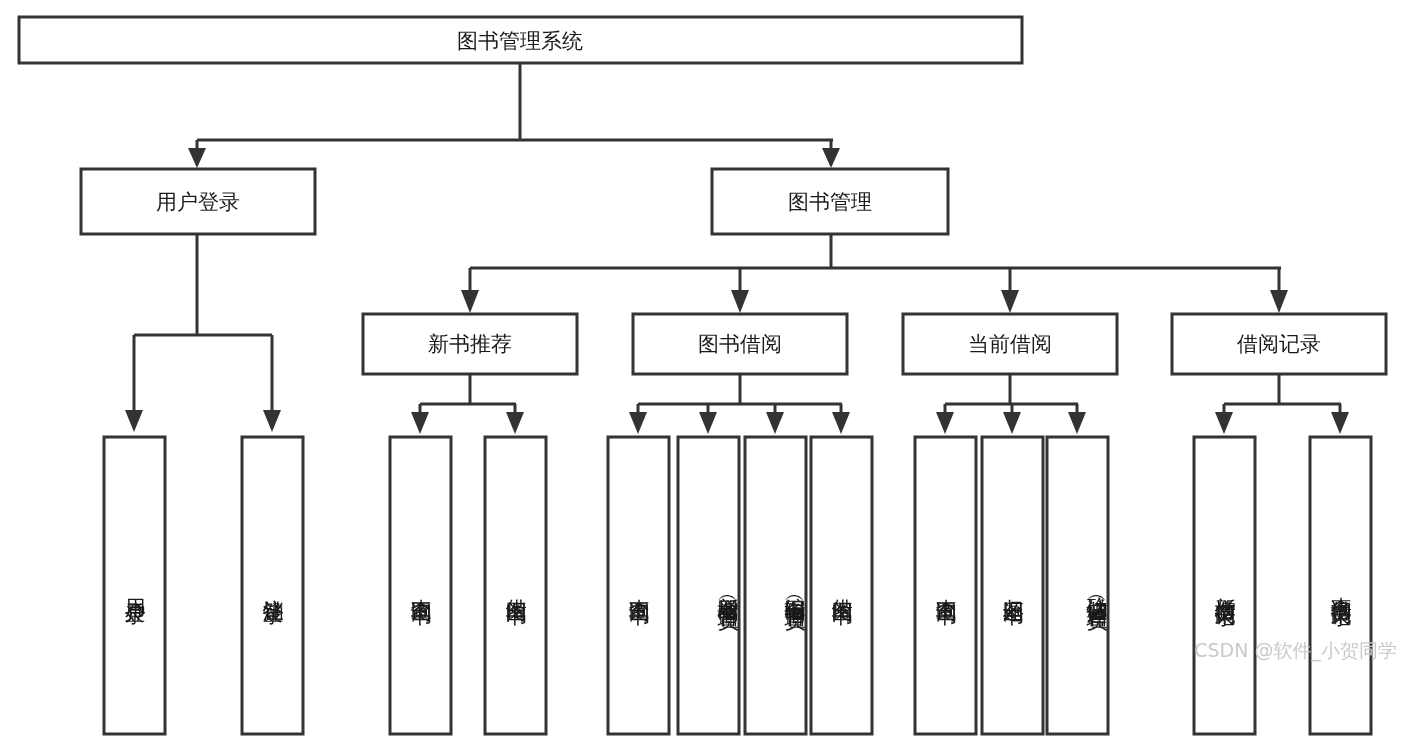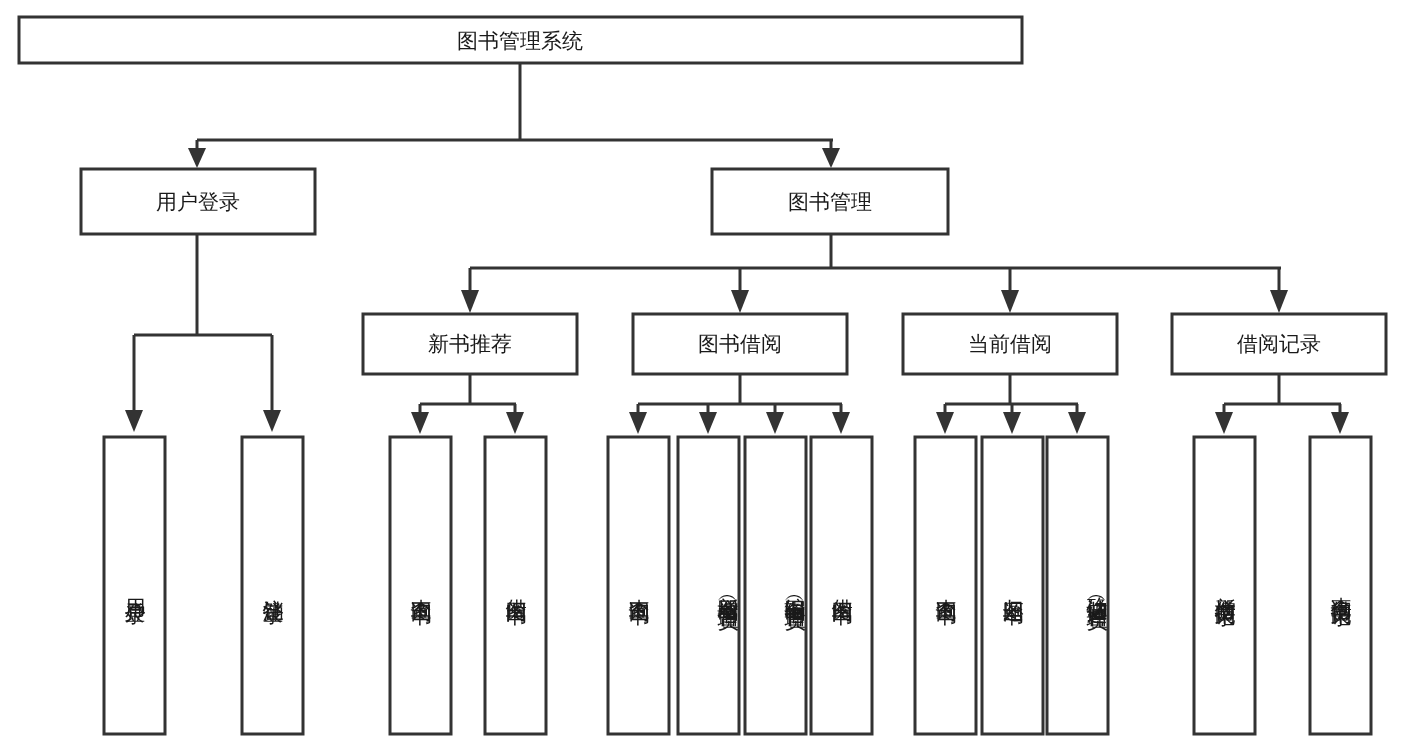--- a/index.html
+++ b/index.html
@@ -202,13 +202,14 @@
   <div class="vtext" style="left:745px; top:443px; width:61px; height:291px;">编辑图书（管理员）</div>
   <div class="vtext centered" style="left:811px; top:437px; width:61px; height:297px;">借阅图书</div>
 
   <div class="vtext centered" style="left:915px; top:437px; width:61px; height:297px;">查询图书</div>
   <div class="vtext centered" style="left:982px; top:437px; width:61px; height:297px;">归还图书</div>
   <div class="vtext" style="left:1047px; top:443px; width:61px; height:291px;">确认归还（管理员）</div>
 
   <div class="vtext centered" style="left:1194px; top:437px; width:61px; height:297px;">新增借阅记录</div>
   <div class="vtext centered" style="left:1310px; top:437px; width:61px; height:297px;">查询借阅记录</div>
 
+  <div class="watermark">CSDN @软件_小贺同学</div>
 </div>
 
 </body></html>

